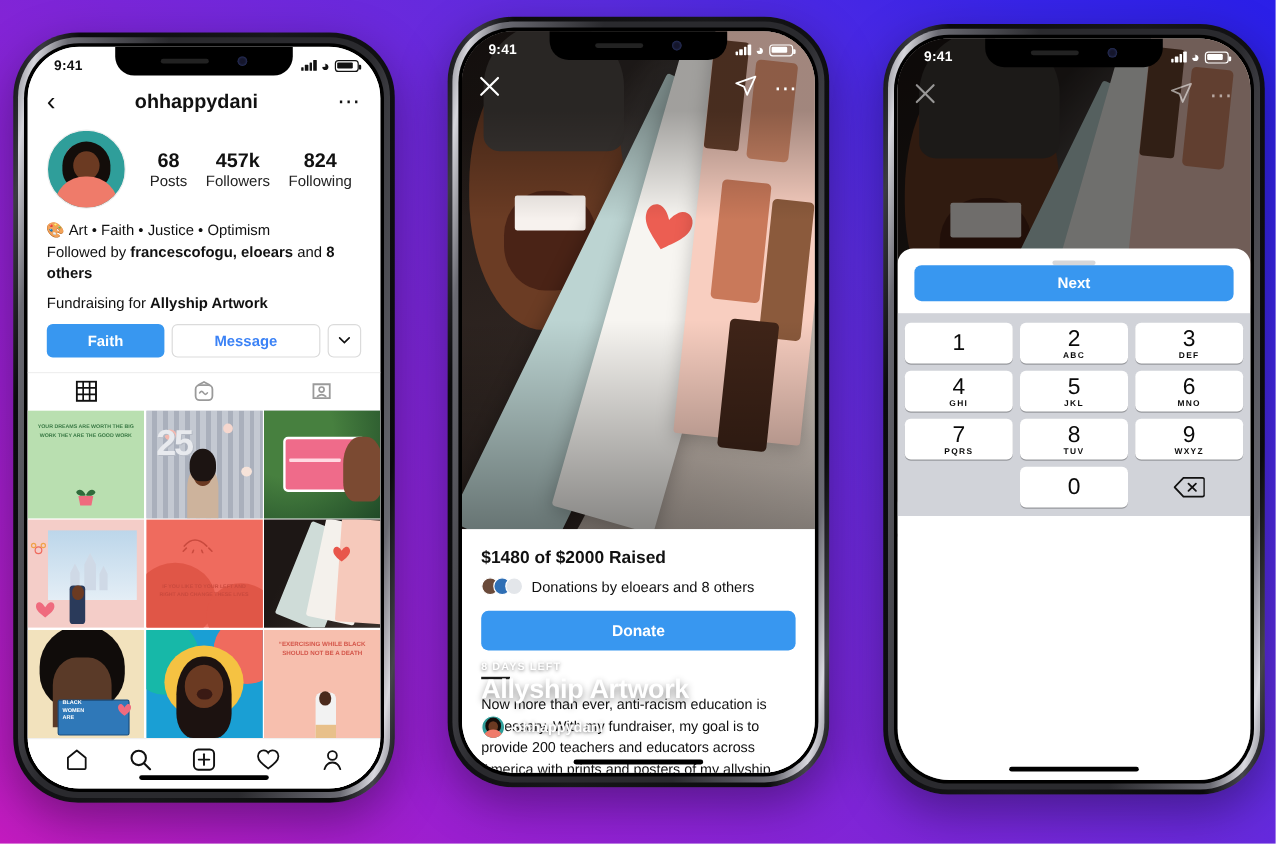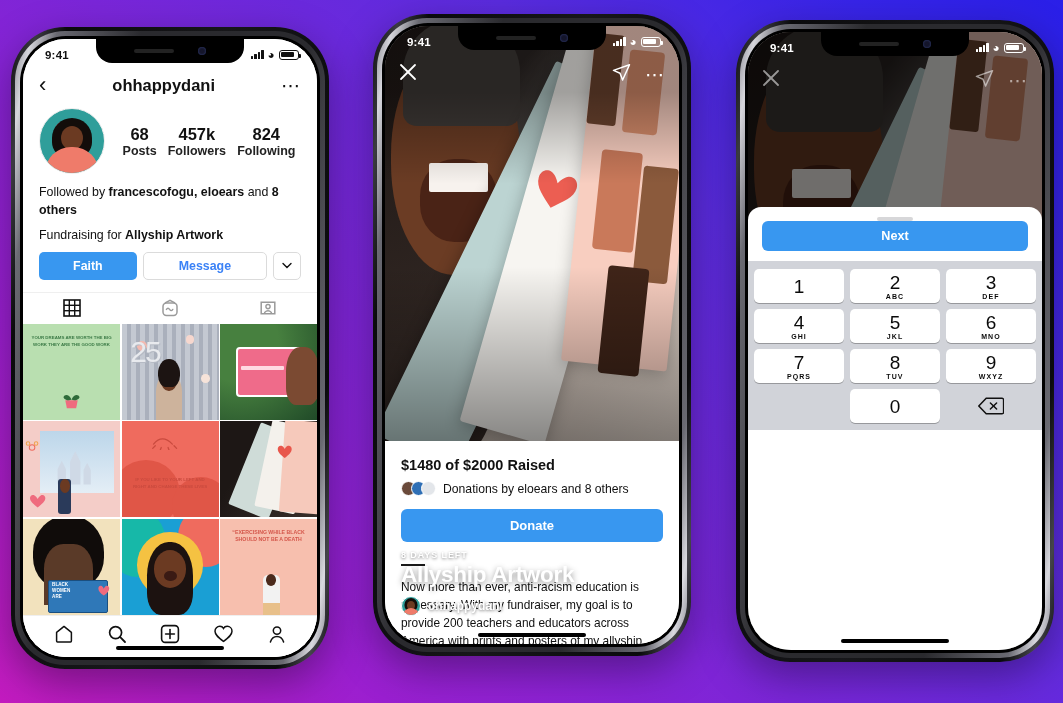--- a/index.html
+++ b/index.html
@@ -88,21 +88,21 @@
     width:66px;height:66px;border-radius:50%;overflow:hidden;flex:0 0 auto;
     background: radial-gradient(circle at 38% 34%, #e98aa0 0 16%, #2f9e9a 17% 100%);
     position:relative; border:1px solid #eee;
   }
   .avatar-ring .hair { position:absolute; left:50%; top:14%; transform:translateX(-50%); width:40px;height:40px;border-radius:50% 50% 40% 40%; background:#130d0a; }
   .avatar-ring .face { position:absolute; left:50%; top:26%; transform:translateX(-50%); width:22px;height:24px;border-radius:50%; background:#6b3a22; }
   .avatar-ring .body { position:absolute; left:50%; bottom:-4px; transform:translateX(-50%); width:54px;height:30px;border-radius:26px 26px 0 0; background:#ef7b6a; }
   .stats-nums { flex:1; display:flex; justify-content:space-around; padding-left:12px; }
   .stat { text-align:center; }
   .stat .n { font-size:16.5px; font-weight:bold; color:#111; line-height:1.25; }
-  .stat .l { font-size:12.5px; color:#222;font-weight:bold; }
+  .stat .l { font-size:12.5px; color:#222; }
 
   .p-bio { padding: 10px 16px 0 16px; font-size:12.4px; color:#111; line-height:1.45; }
   .p-bio .name { font-weight:bold; }
   .p-bio b { font-weight:bold; }
   .p-fund { padding: 8px 16px 0 16px; font-size:12.4px; color:#111; }
   .p-fund b { font-weight:bold; }
 
   .p-btns { display:flex; gap:6px; padding: 10px 16px 0 16px; }
   .btn {
     height: 28px; border-radius:5px; display:flex; align-items:center; justify-content:center;
@@ -242,20 +242,24 @@
             </div>
             <div class="stat">
               <div class="n">824</div>
               <div class="l">Following</div>
             </div>
           </div>
         </div>
 
         <div class="p-bio">
           <div>
+            <span>🎨</span>
+            <span>Art • Faith • Justice • Optimism</span>
+          </div>
+          <div>
             <span>Followed by </span><b>francescofogu, eloears</b><span> and </span><b>8 others</b>
           </div>
         </div>
 
         <div class="p-fund">
           <span>Fundraising for </span><b>Allyship Artwork</b>
         </div>
 
         <div class="p-btns">
           <div class="btn follow">Faith</div>
@@ -310,21 +314,21 @@
           </div>
 
           <div class="cell" style="background:#b9bec9">
             <div style="position:absolute;inset:0;background:repeating-linear-gradient(90deg,#c4c9d2 0 5px,#aab0bc 5px 9px)"></div>
             <div style="position:absolute;inset:0">
               <span style="position:absolute;left:16%;top:18%;width:10%;height:10%;border-radius:50%;background:#f3b9b0"></span>
               <span style="position:absolute;left:66%;top:12%;width:9%;height:9%;border-radius:50%;background:#f6d7ce"></span>
               <span style="position:absolute;left:40%;top:62%;width:8%;height:8%;border-radius:50%;background:#f3b9b0"></span>
               <span style="position:absolute;left:82%;top:52%;width:9%;height:9%;border-radius:50%;background:#f6e3d9"></span>
             </div>
-            <div style="position:absolute;left:9%;top:14%;font-size:30px;font-weight:normal;color:#e8eaee;letter-spacing:-2px;line-height:1;text-shadow:1px 1px 0 #b5bac4">25</div>
+            <div style="position:absolute;left:9%;top:14%;font-size:30px;font-weight:bold;color:#e8eaee;letter-spacing:-2px;line-height:1;text-shadow:1px 1px 0 #b5bac4">25</div>
             <div style="position:absolute;left:36%;bottom:0;width:26%;height:48%;background:#cdb39c;border-radius:40% 40% 0 0"></div>
             <div style="position:absolute;left:41%;bottom:30%;width:16%;height:22%;border-radius:50%;background:#6b3a22"></div>
             <div style="position:absolute;left:38%;bottom:34%;width:22%;height:30%;border-radius:50% 50% 40% 40%;background:#1c1412"></div>
           </div>
 
           <div class="cell" style="background:#2c5a33">
             <div style="position:absolute;inset:0;background:radial-gradient(circle at 20% 20%,#47803f 0 36%,#204a28 100%)"></div>
             <div style="position:absolute;left:16%;top:24%;width:72%;height:52%;background:#ef6b8a;border-radius:4px;border:2px solid #fff"></div>
             <div style="position:absolute;left:22%;top:44%;width:44%;height:4%;background:#ffd9e2;border-radius:1px"></div>
             <div style="position:absolute;right:-2%;top:24%;width:34%;height:60%;background:#7b4a32;border-radius:42% 42% 30% 30%"></div>

